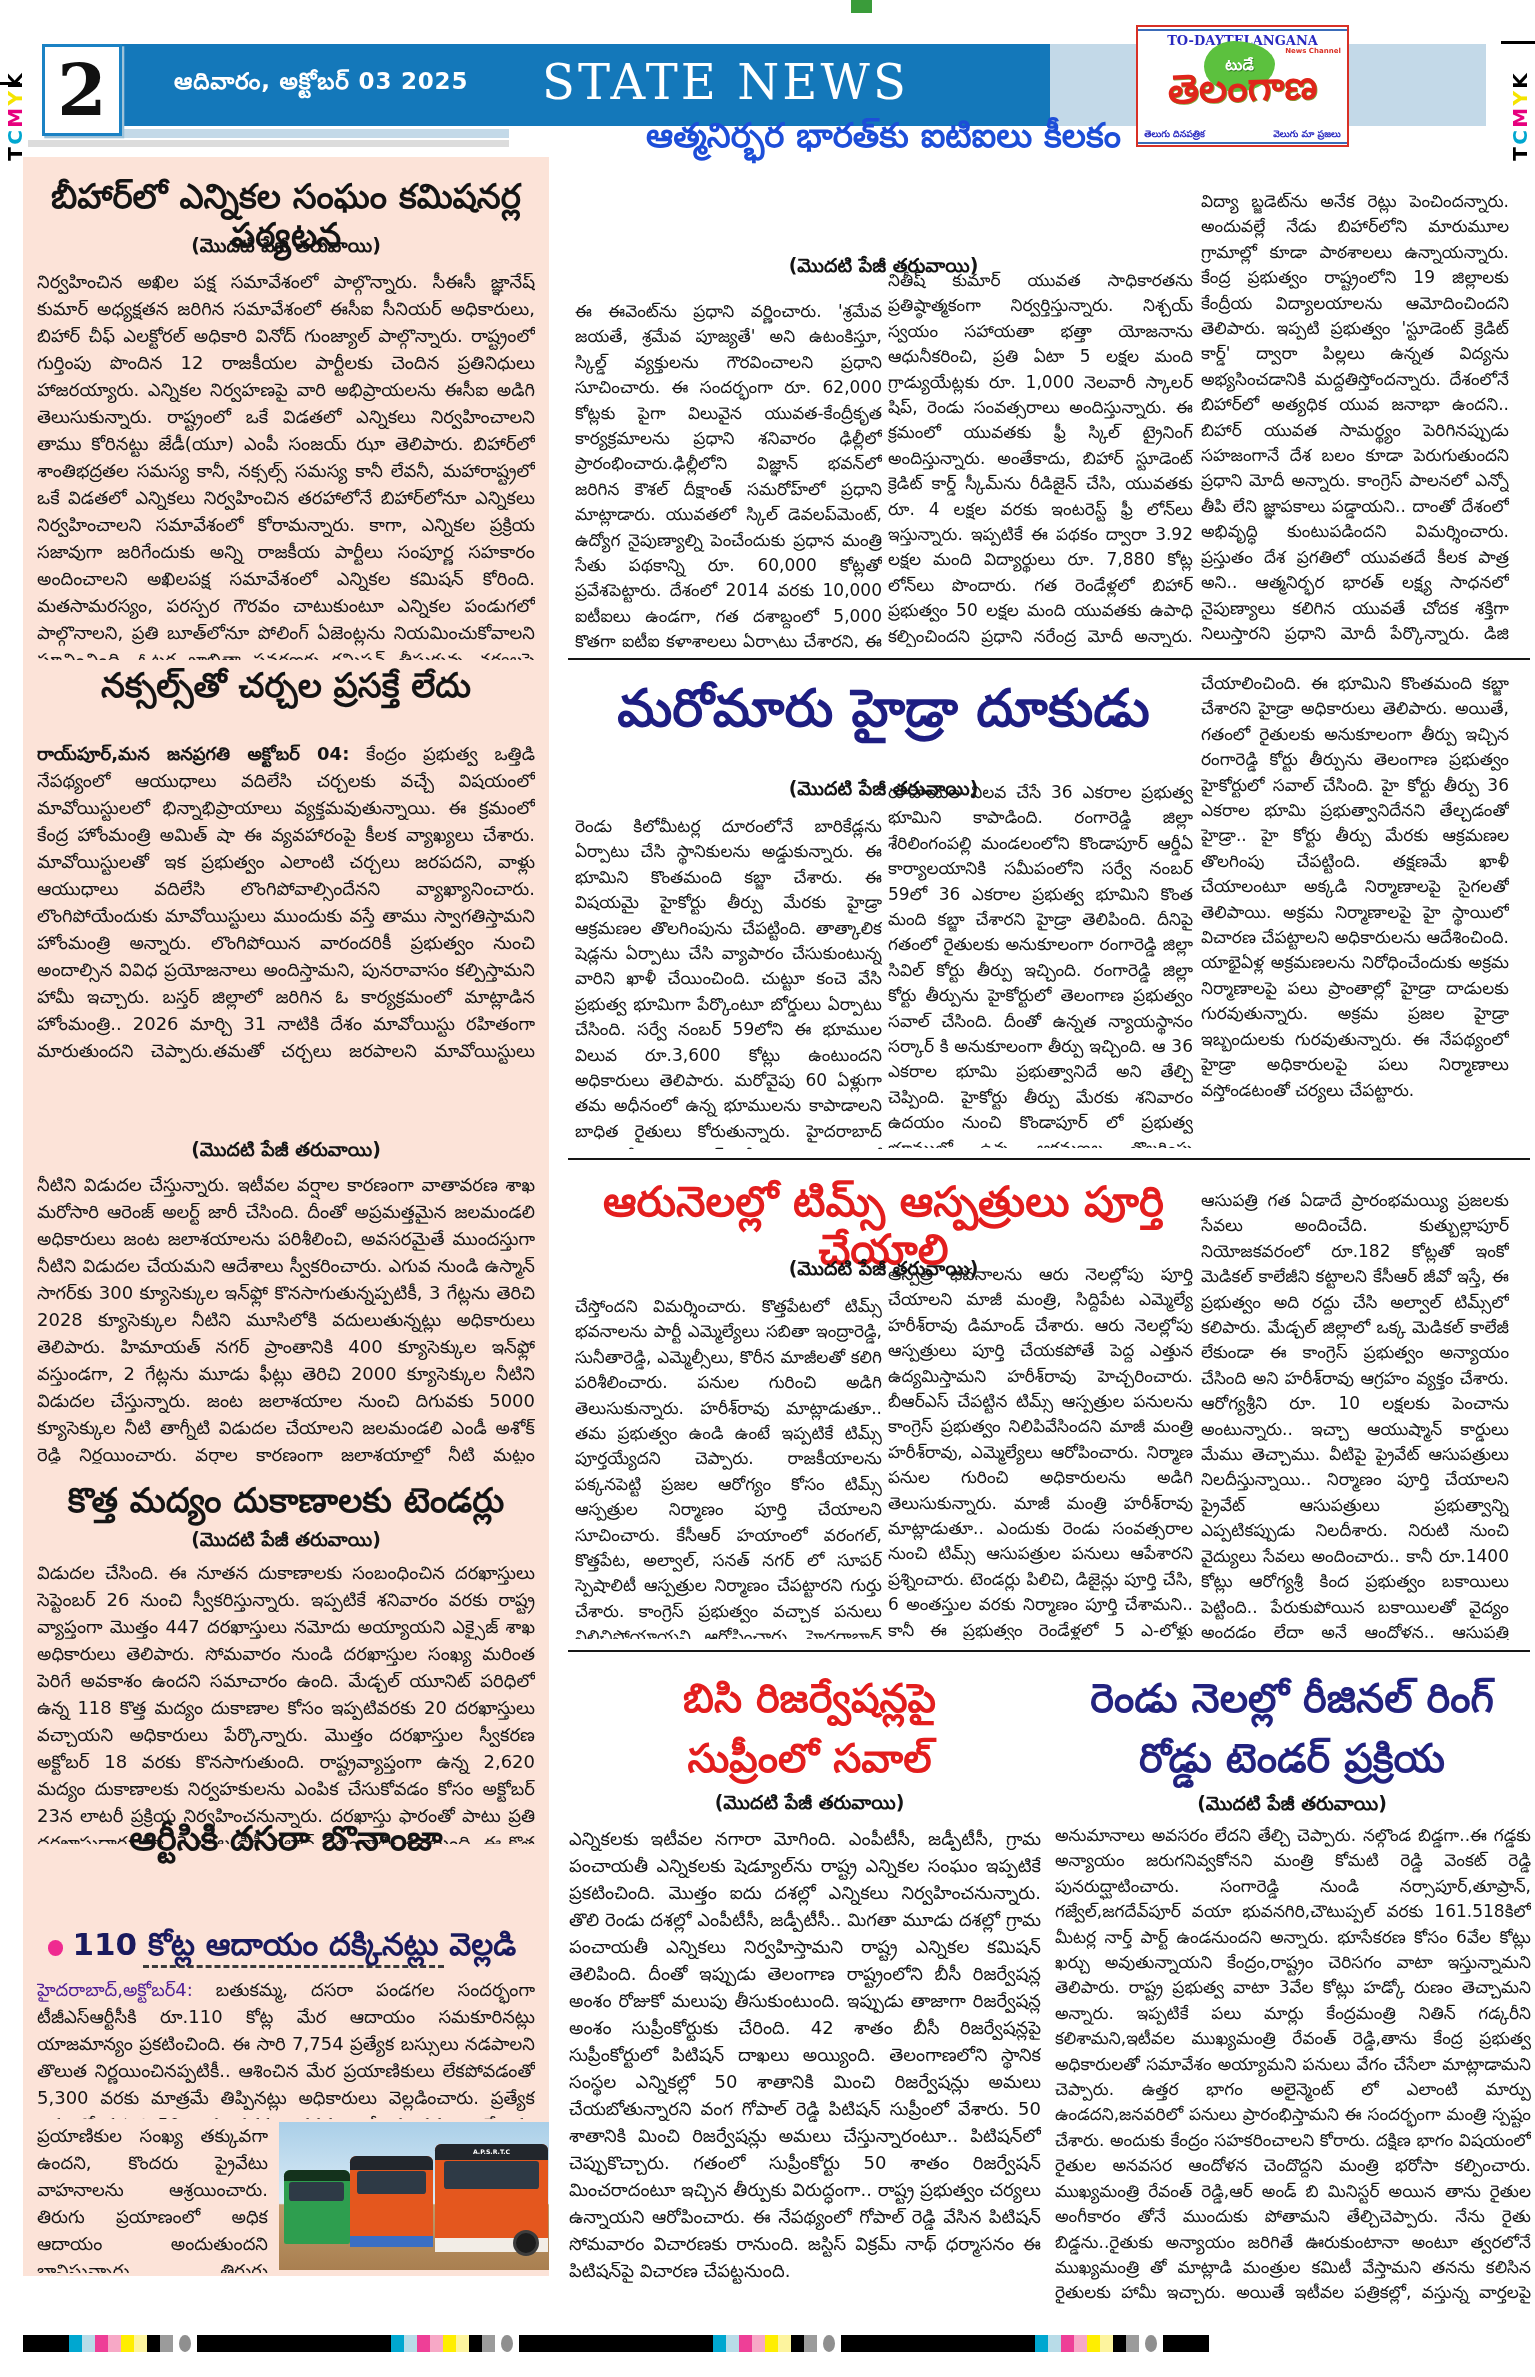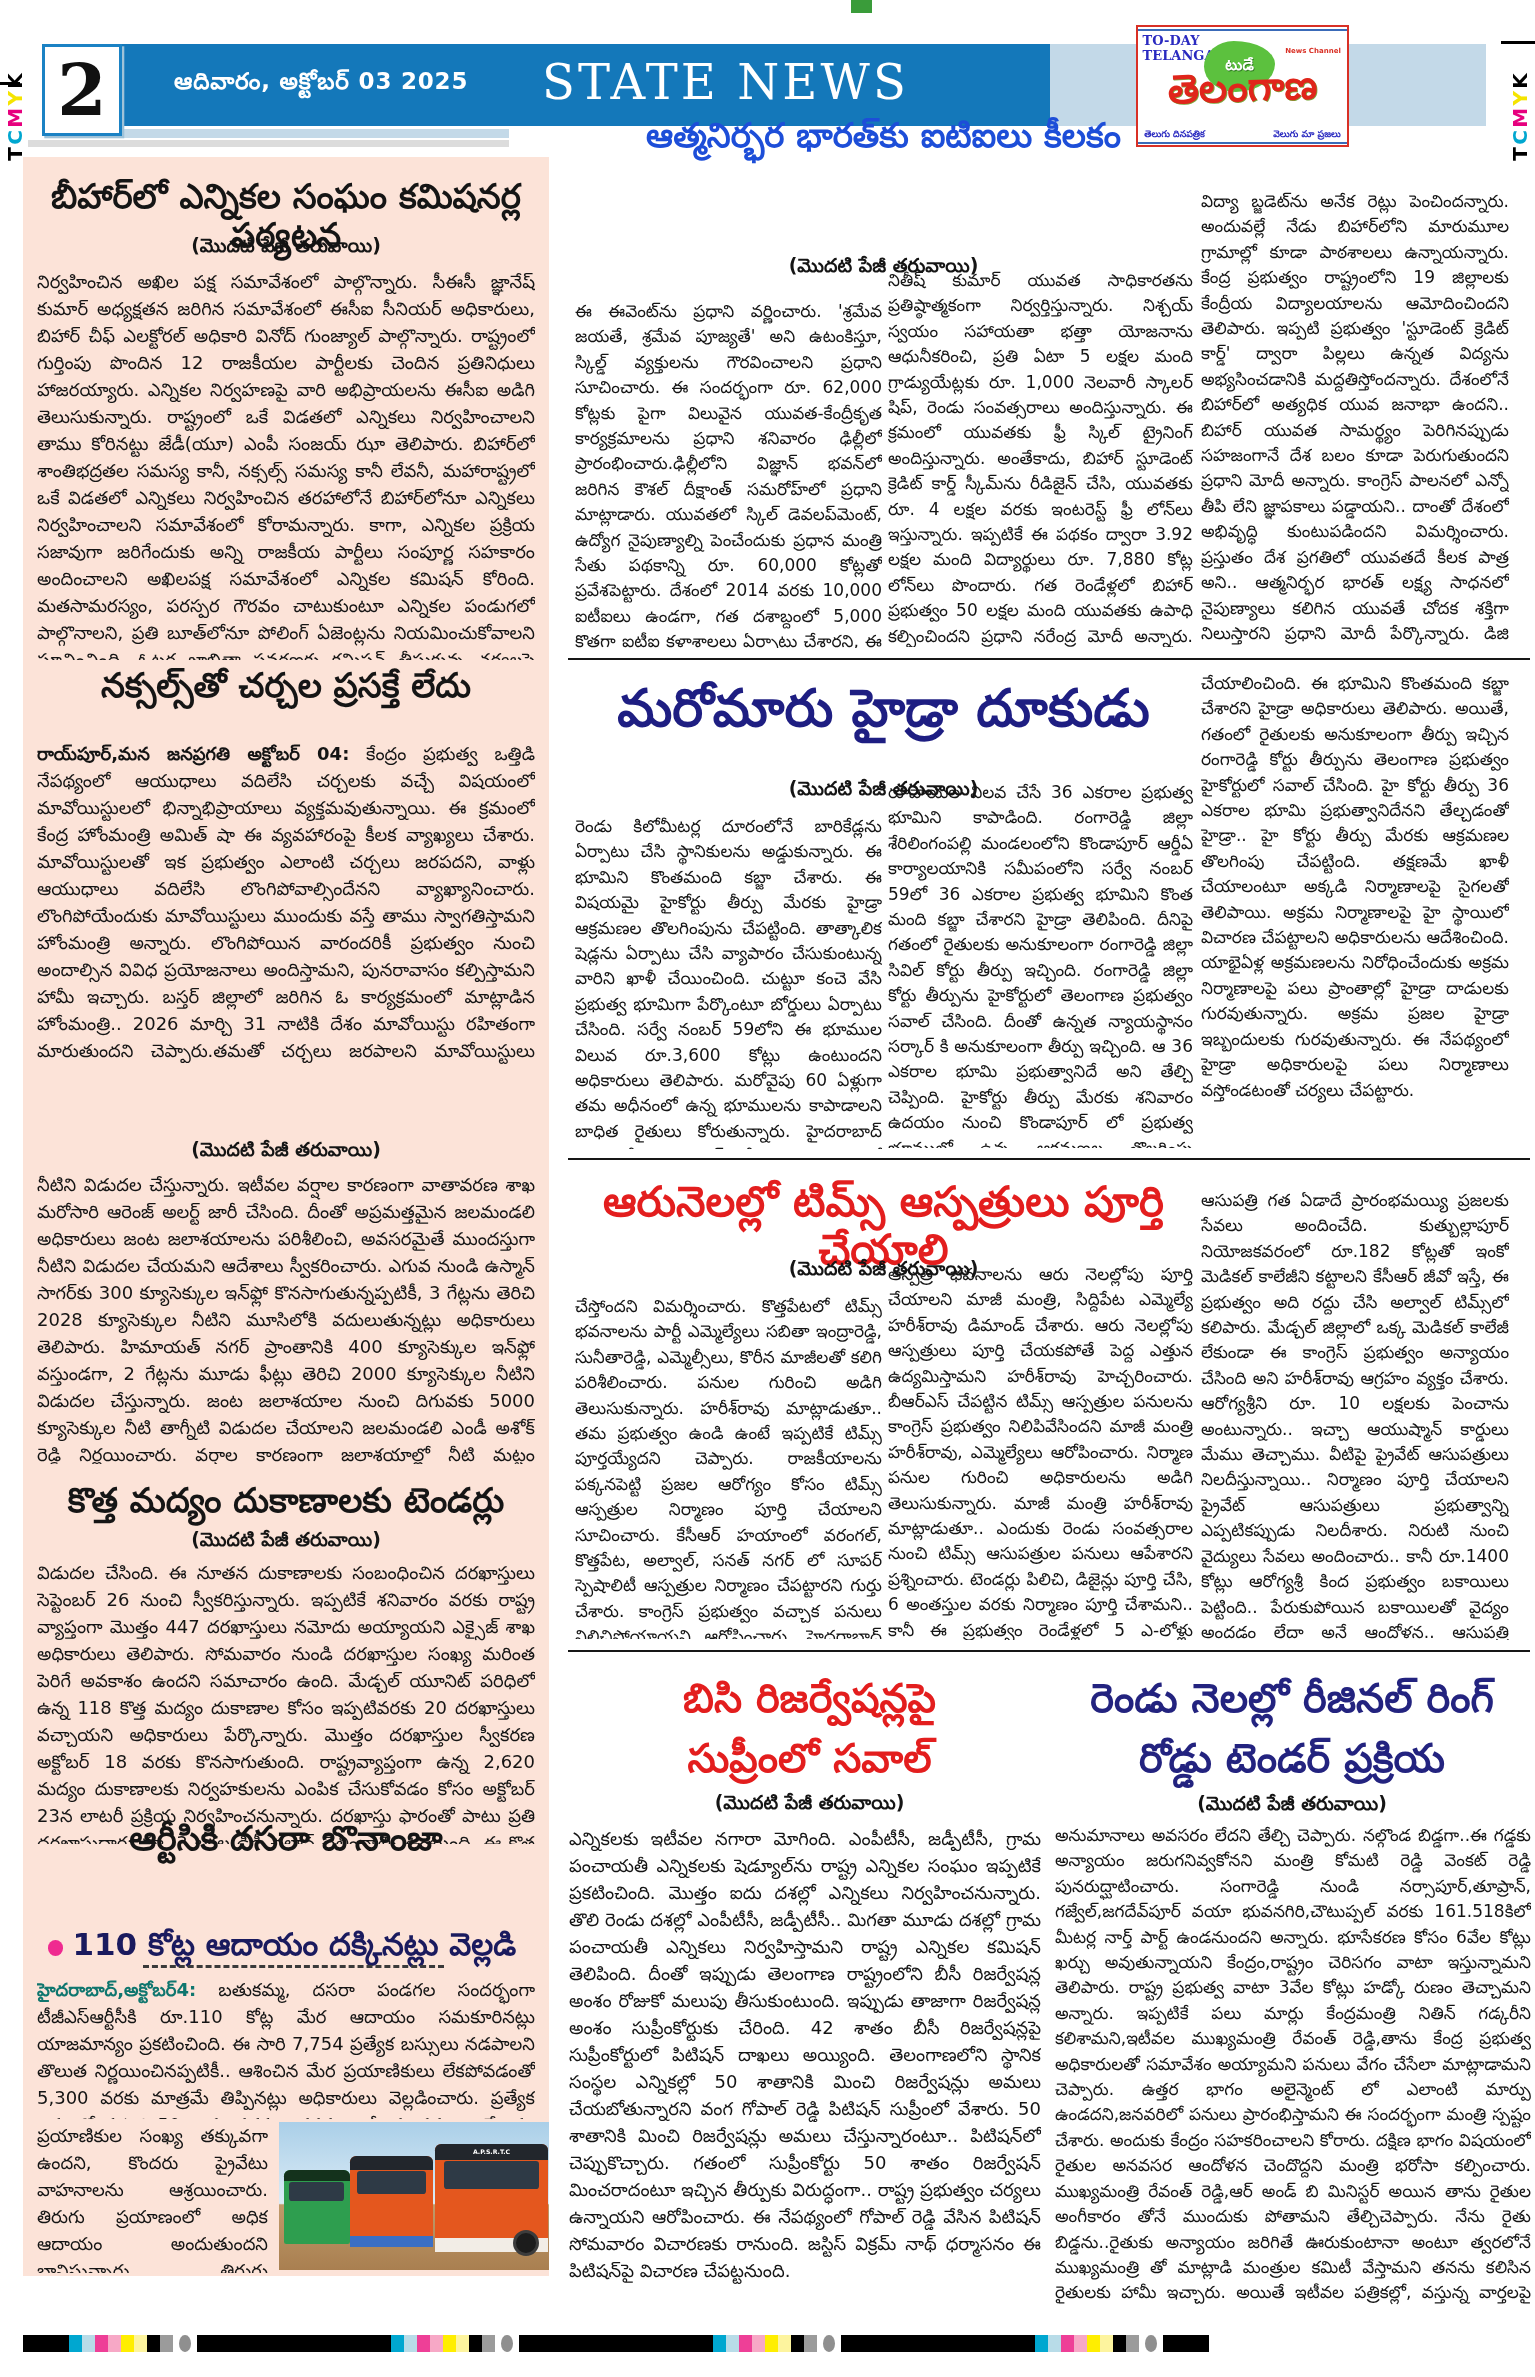--- a/index.html
+++ b/index.html
@@ -11,21 +11,21 @@
   #pageno span{font-family:"DejaVu Serif",serif;font-size:71px;font-weight:bold;color:#111;line-height:1;}
   #blueband{left:117px;top:44px;width:933px;height:82px;background:#1478ba;}
   #lightband{left:1050px;top:44px;width:436px;height:82px;background:#c3d9e8;}
   #substrip{left:117px;top:129px;width:392px;height:8.5px;background:#c3d9e8;}
   #substrip2{left:28px;top:140px;width:481px;height:7px;background:#dcdcdc;}
   #dateline-top{left:174px;top:68px;color:#fff;font-weight:bold;font-size:23px;letter-spacing:0.8px;}
   #statenews{left:440px;top:54px;width:571px;text-align:center;color:#fff;font-family:"DejaVu Serif",serif;font-size:48px;letter-spacing:3.1px;}
   
   #logo{left:1136px;top:25.4px;width:213px;height:122px;background:#fff;border:2.3px solid #d93025;box-sizing:border-box;}
   #logo .bluebar{position:absolute;left:0;right:0;height:2.3px;background:#3a6ab8;}
-  #logo .row-top{position:absolute;top:5.4px;left:4.6px;right:4.6px;display:flex;justify-content:center;font-family:"DejaVu Serif",serif;font-weight:bold;color:#2a2ac0;font-size:13px;flex-direction:column;}
+  #logo .row-top{position:absolute;top:5.4px;left:4.6px;right:4.6px;display:flex;justify-content:center;font-family:"DejaVu Serif",serif;font-weight:bold;color:#2a2ac0;font-size:13px;}
   #logo .newschannel{position:absolute;top:20px;right:6.2px;color:#d93025;font-size:7px;font-weight:bold;}
   #logo .map{position:absolute;left:66px;top:14px;width:71px;height:51px;background:#5cc13e;border-radius:42% 58% 55% 45%/50% 45% 55% 50%;display:flex;align-items:center;justify-content:center;}
   #logo .map span{color:#fff;font-weight:bold;font-size:15.4px;text-shadow:0.8px 0.8px 0 #2c7a1e;}
   #logo .brand{position:absolute;left:0;right:0;top:40px;text-align:center;color:#e0251b;font-weight:bold;font-size:40px;line-height:1;transform:rotate(-2deg);text-shadow:0.8px 0.8px 0 #7aa83c;}
   #logo .row-bot{position:absolute;bottom:4.6px;left:6.2px;right:6.2px;display:flex;justify-content:space-between;color:#2a2ac0;font-weight:bold;font-size:9.3px;}
   
   .regmark{color:#000;font-weight:bold;font-size:20px;letter-spacing:2.3px;writing-mode:vertical-rl;transform:rotate(180deg);}
   .regmark .c{color:#00a7d0;} .regmark .m{color:#e6007e;} .regmark .y{color:#f5e400;}
   #regline-left{left:0;top:82px;width:20px;height:3.1px;background:#000;}
   #regline-right{right:0;top:41px;width:34px;height:3.1px;background:#000;}
@@ -33,21 +33,21 @@
   
   #pinkpanel{left:23px;top:157px;width:526px;height:2119px;background:#fce3d8;}
   .hl{font-weight:bold;color:#151515;text-align:center;line-height:1.15;}
   .hl-left{left:34px;width:504px;font-size:34px;}
   .sub{font-weight:bold;color:#151515;text-align:center;font-size:19px;}
   .sub-left{left:34px;width:504px;}
   .body{font-size:18px;line-height:27px;color:#141414;text-align:justify;overflow:hidden;}
   .body-left{left:37px;width:498px;}
   .colbody{font-size:17px;line-height:25.4px;color:#141414;text-align:justify;overflow:hidden;}
   .dl{font-weight:bold;}
-  .dl-red{color:#0f766e;font-weight:bold;}
+  .dl-red{color:#4c1d95;font-weight:normal;}
   
   .hl-mid{left:571px;width:625px;}
   .sub-mid{left:571px;width:625px;}
   .divider{left:568px;width:962px;height:2.3px;background:#161616;}
   
   #rtc-sub{left:116px;width:332px;display:flex;align-items:center;justify-content:center;gap:9.3px;}
   #rtc-sub .dot{width:15.4px;height:15.4px;border-radius:50%;background:#ef2a90;flex:0 0 auto;}
   #rtc-sub .txt{color:#1a1a5e;font-weight:bold;font-size:31px;white-space:nowrap;}
   #rtc-dash{left:143px;top:1965px;width:301px;border-bottom:3.1px dashed #3a3a3a;}
   

